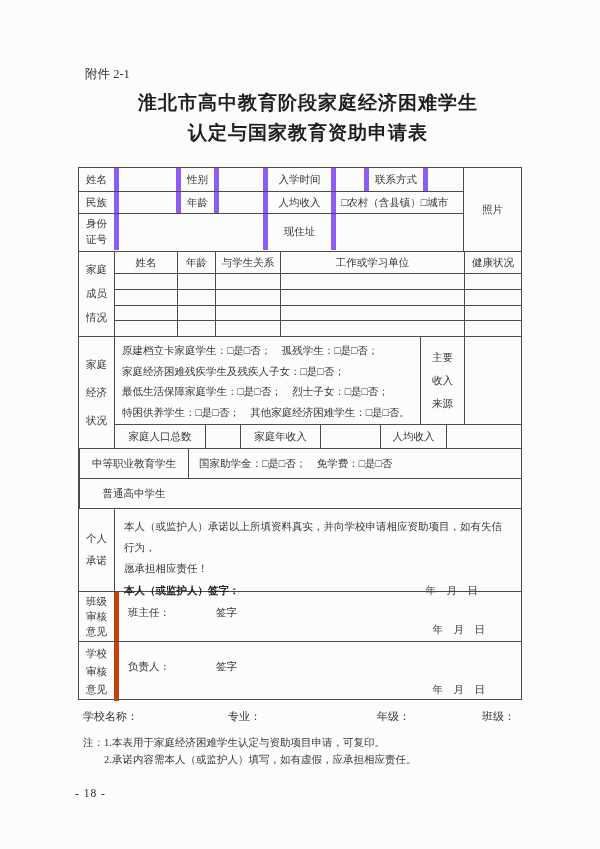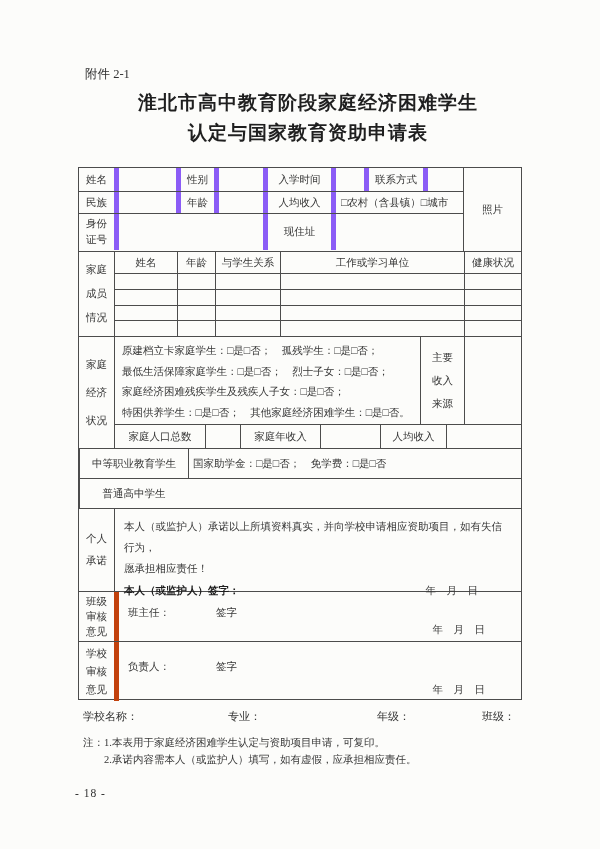--- a/index.html
+++ b/index.html
@@ -68,21 +68,21 @@
   .eco-bottom .cell + .cell { border-left:1px solid #4c4c4c; }
 
   
   .bandD { height:60px; }
   .bandD .seclabel span { line-height:17px; }
   .bandD .rows { flex:1; display:flex; flex-direction:column; }
   .subrow { display:flex; flex:1; }
   .subrow + .subrow { border-top:1px solid #4c4c4c; }
   .subcat { width:109px; flex:0 0 109px; border-left:1px solid #4c4c4c;
             display:flex; align-items:center; justify-content:center; }
-  .subcontent { flex:1; border-left:1px solid #4c4c4c; display:flex; align-items:center; padding-left:4px; }
+  .subcontent { flex:1; border-left:1px solid #4c4c4c; display:flex; align-items:center; padding-left:10px; }
 
   
   .bandE { height:83px; }
   .bandE .seclabel span { line-height:22px; }
   .bandE .content { flex:1; border-left:1px solid #4c4c4c; padding:7px 9px 5px 9px;
                     display:flex; flex-direction:column; }
   .bandE .content .t { line-height:21px; }
   .sigline { margin-top:5px; display:flex; align-items:center; justify-content:space-between; }
   .siglabel { font-weight:bold; color:#1e1e1e; }
   .sigdate { margin-right:34px; }
@@ -198,22 +198,22 @@
     </div>
 
     <div class="band bandC">
       <div class="seclabel">
           <span>家庭经济状况</span>
         </div>
       <div class="right">
         <div class="eco-top">
           <div class="eco-lines">
             <div>原建档立卡家庭学生：□是□否；　孤残学生：□是□否；</div>
+            <div>家庭经济困难残疾学生及残疾人子女：□是□否；</div>
             <div>最低生活保障家庭学生：□是□否；　烈士子女：□是□否；</div>
-            <div>家庭经济困难残疾学生及残疾人子女：□是□否；</div>
             <div>特困供养学生：□是□否；　其他家庭经济困难学生：□是□否。</div>
           </div>
           <div class="income-src">
               <span>主要收入来源</span>
             </div>
           <div class="income-blank"></div>
         </div>
         <div class="eco-bottom">
           <div class="cell center eb1">家庭人口总数</div>
           <div class="cell eb2"></div>

